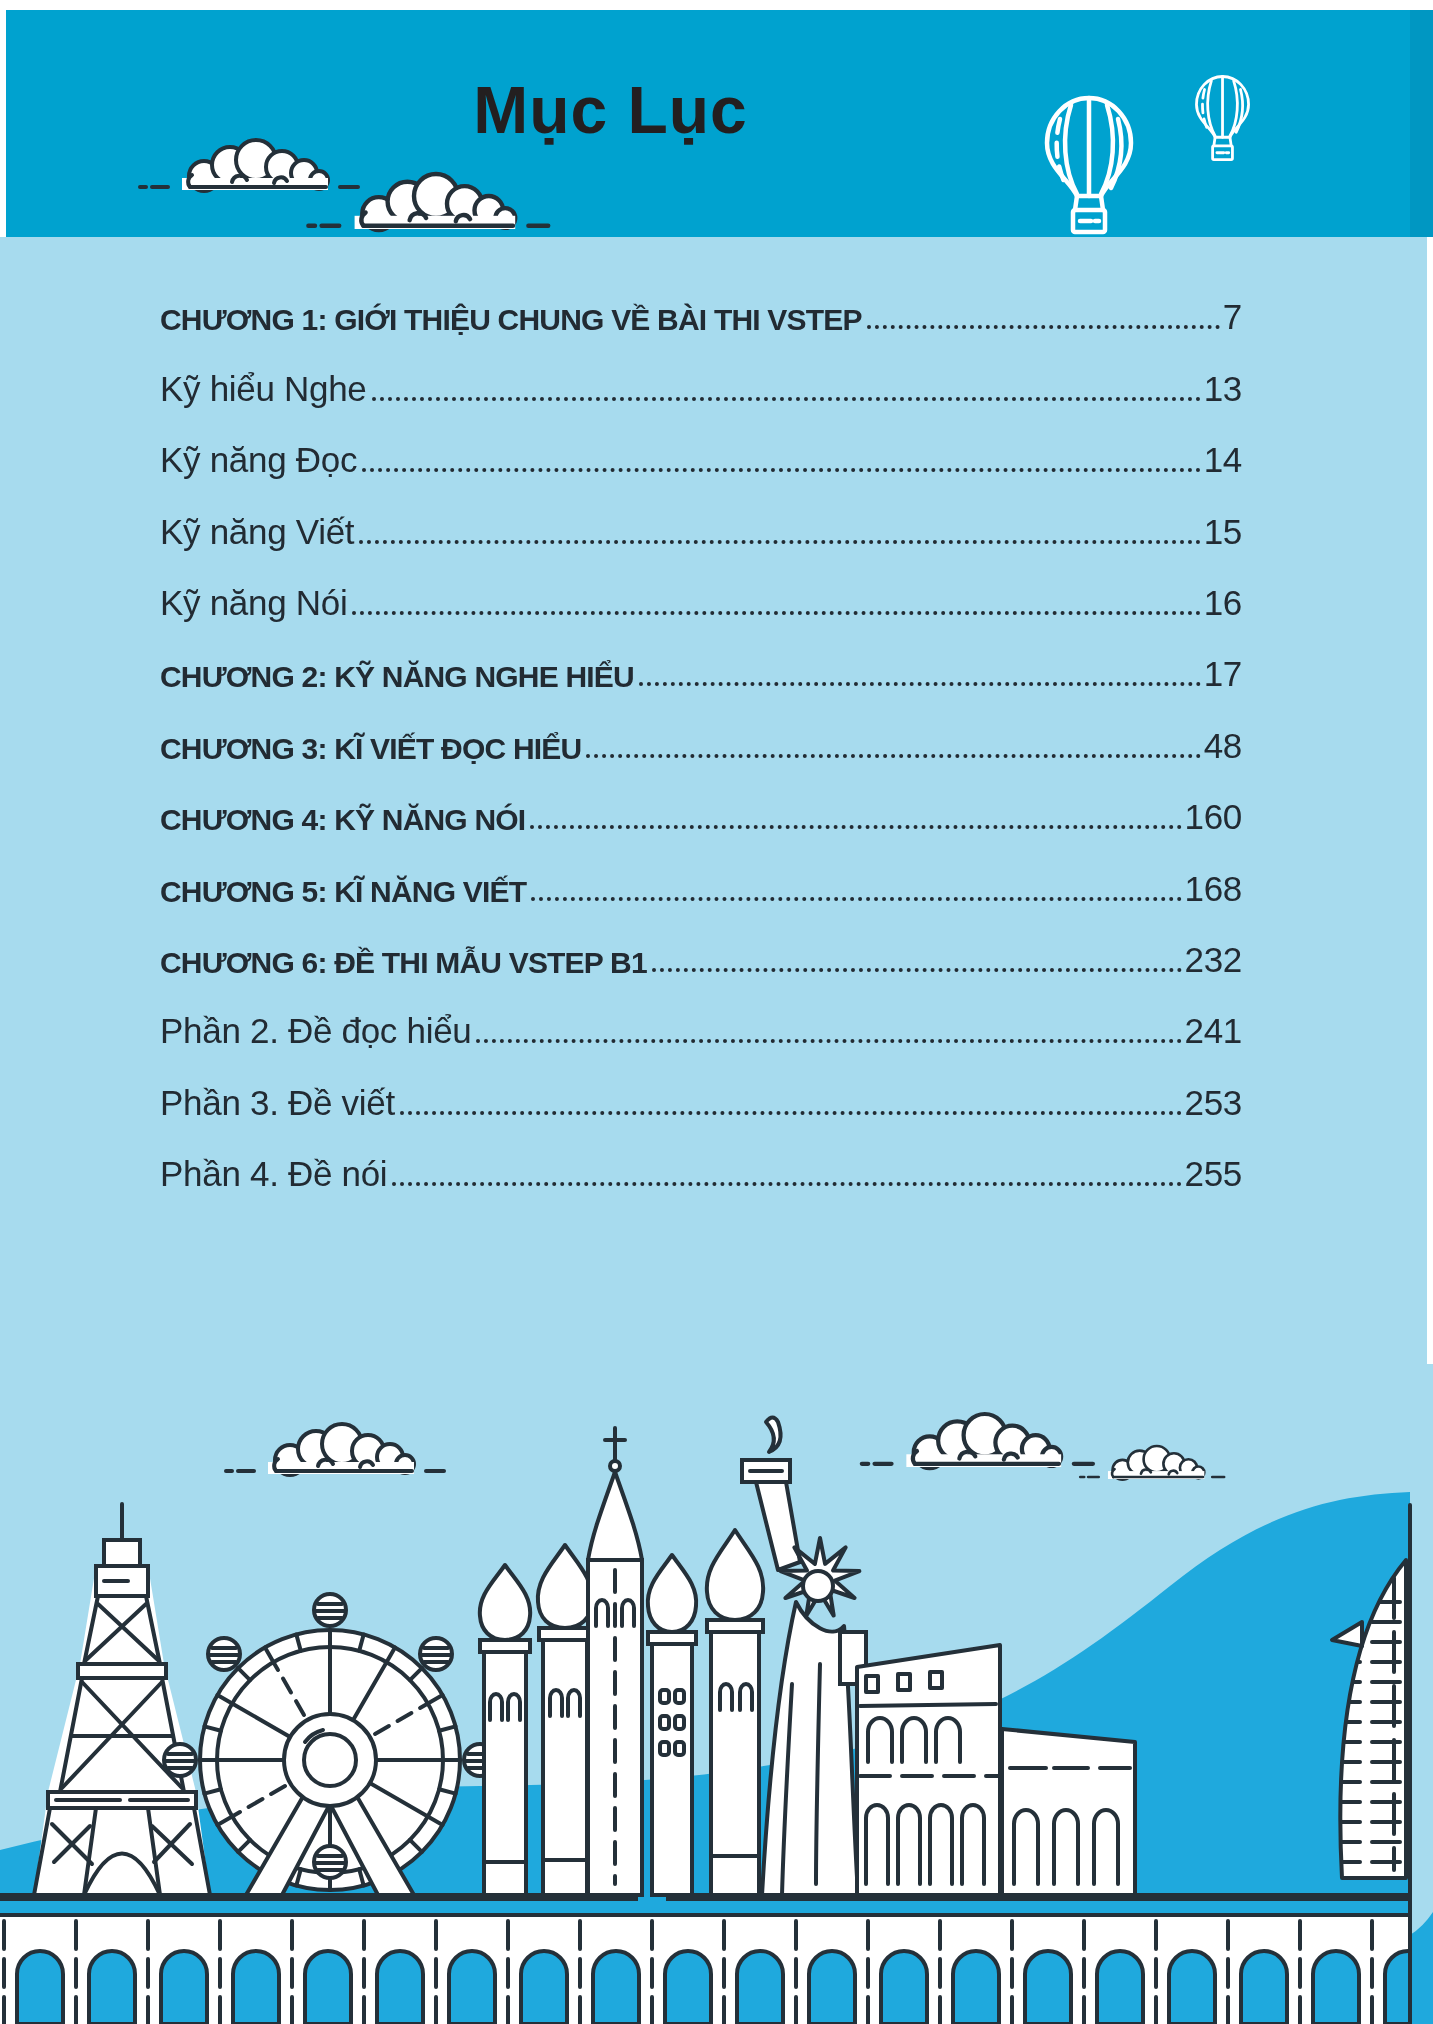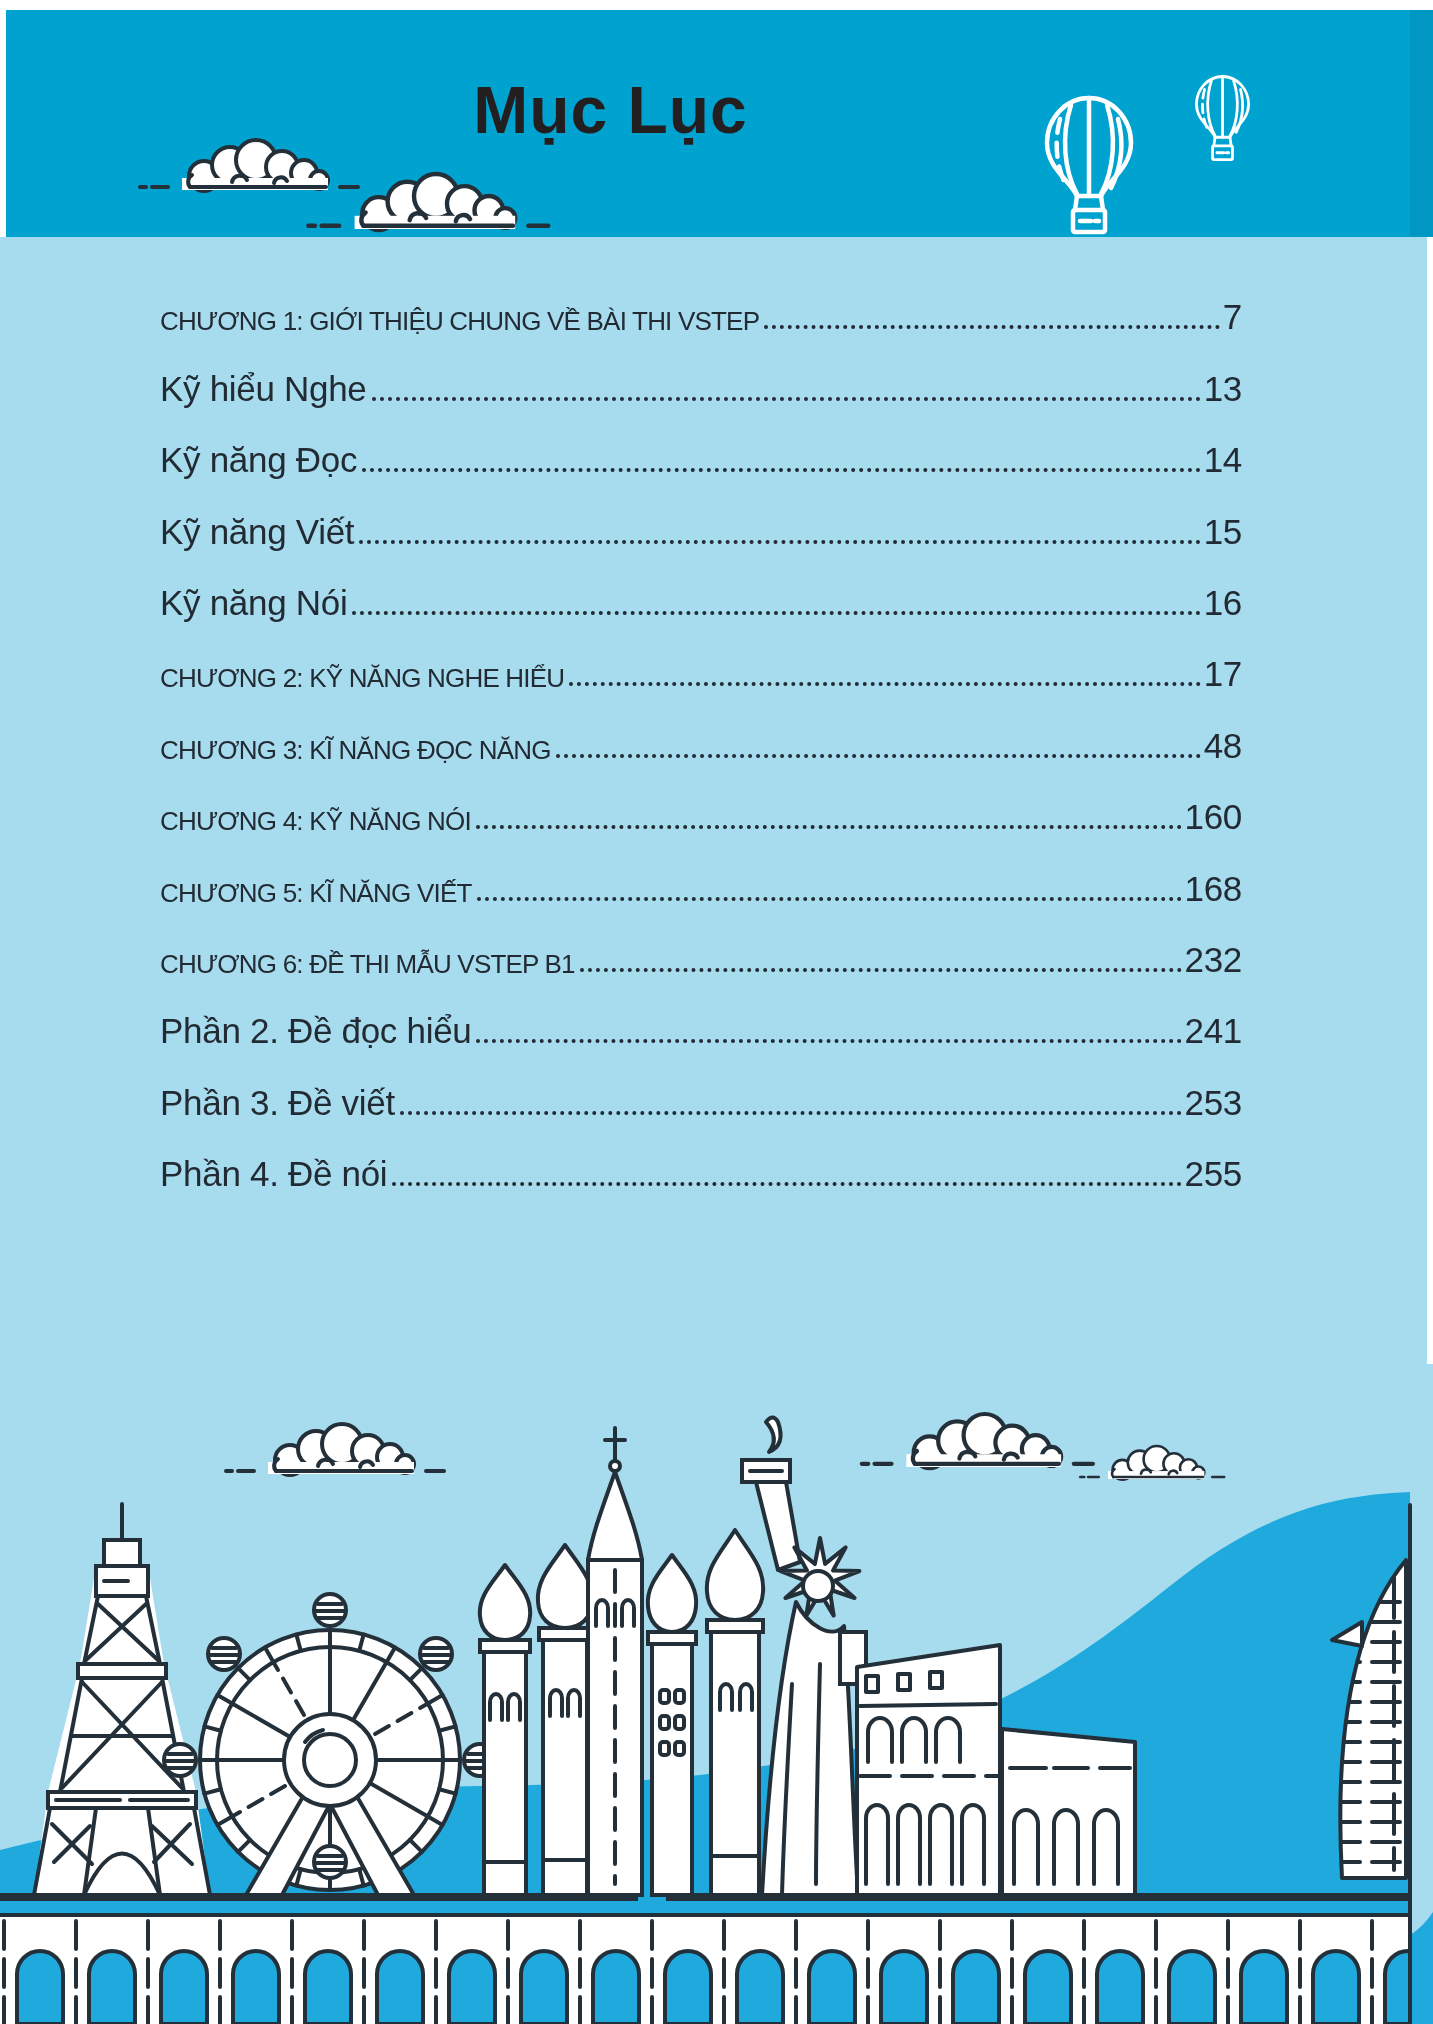--- a/index.html
+++ b/index.html
@@ -44,21 +44,21 @@
     position:absolute;right:0;top:237px;width:6px;height:1245px;
     background:var(--c-paper);
   }
   
   .toc{position:absolute;left:160px;top:278px;width:1082px;}
   .row{display:flex;align-items:flex-end;height:71.4px;box-sizing:border-box;padding-bottom:12px;}
   .row .lbl{flex:0 0 auto;white-space:nowrap;}
   .row .num{flex:0 0 auto;white-space:nowrap;font-weight:400;font-size:35px;letter-spacing:-0.3px;}
   .row .dots{flex:1 1 auto;border-bottom:4px dotted var(--c-text_ink);margin:0 3px 8px 5px;min-width:20px;}
   .row.section .lbl{font-size:35px;font-weight:400;letter-spacing:-0.3px;}
-  .row.chapter .lbl{font-size:26px;font-weight:400;letter-spacing:-0.8px;margin-top:12px;}
+  .row.chapter .lbl{font-size:30px;font-weight:700;letter-spacing:-0.8px;margin-top:12px;}
   
   .skyline{position:absolute;left:0;bottom:0;width:1433px;height:660px;}
   .ln{stroke:var(--c-line_ink);stroke-width:4;fill:none;stroke-linecap:round;stroke-linejoin:round;}
   .wh{fill:#fff;}
   .ac{fill:var(--c-accent_cyan);}
   .bg{fill:var(--c-body_background);}
   .wln{stroke:#fff;stroke-width:4.5;fill:none;stroke-linecap:round;stroke-linejoin:round;}
 </style>
 </head>
 <body>
@@ -116,21 +116,21 @@
         <span class="lbl">Kỹ năng Nói</span>
         <span class="dots"></span>
         <span class="num">16</span>
       </div>
     <div class="row chapter">
         <span class="lbl">CHƯƠNG 2: KỸ NĂNG NGHE HIỂU</span>
         <span class="dots"></span>
         <span class="num">17</span>
       </div>
     <div class="row chapter">
-        <span class="lbl">CHƯƠNG 3: KĨ NĂNG ĐỌC NĂNG</span>
+        <span class="lbl">CHƯƠNG 3: KĨ VIẾT ĐỌC HIỂU</span>
         <span class="dots"></span>
         <span class="num">48</span>
       </div>
     <div class="row chapter">
         <span class="lbl">CHƯƠNG 4: KỸ NĂNG NÓI</span>
         <span class="dots"></span>
         <span class="num">160</span>
       </div>
     <div class="row chapter">
         <span class="lbl">CHƯƠNG 5: KĨ NĂNG VIẾT</span>

